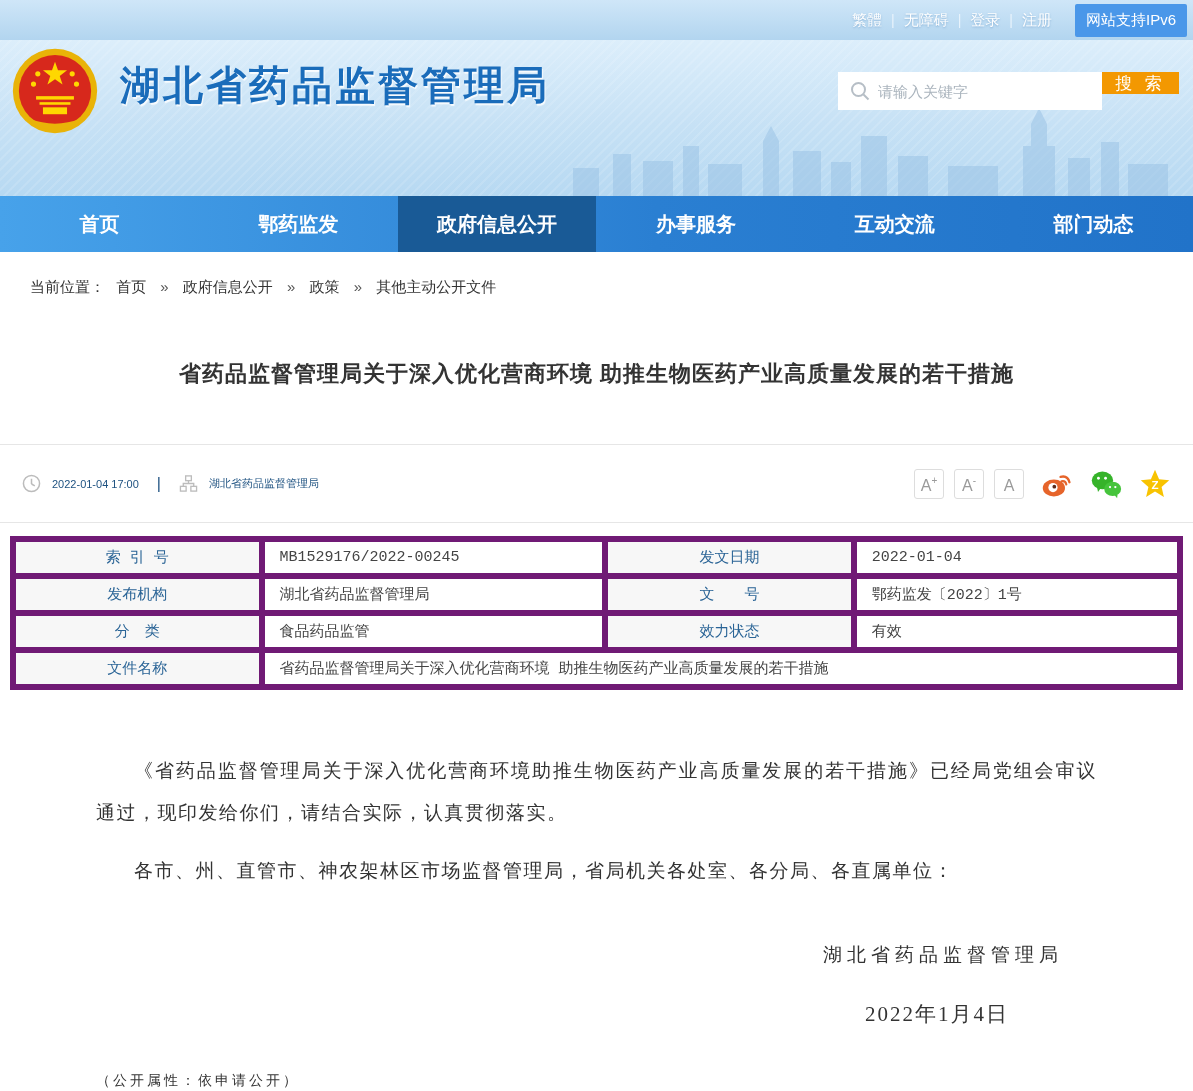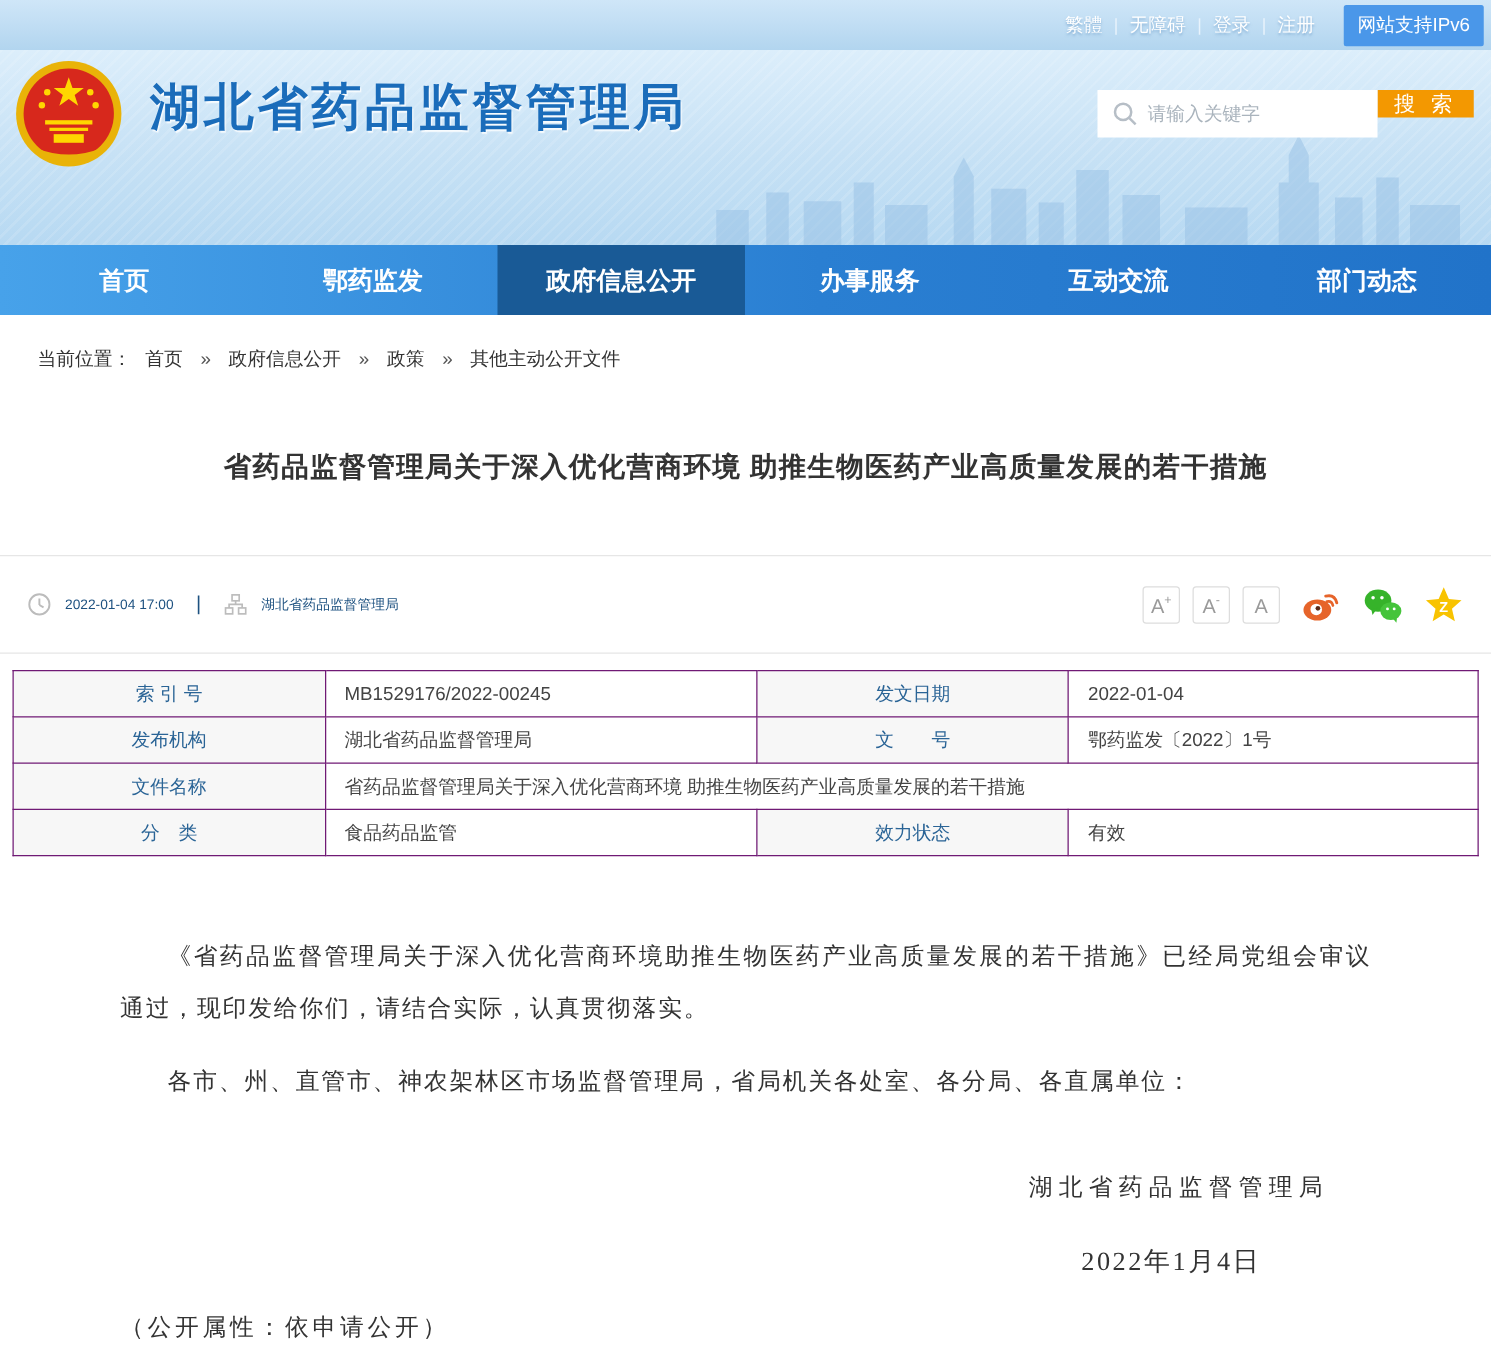--- a/index.html
+++ b/index.html
@@ -43,21 +43,21 @@
     font-size:40px; font-weight:bold; color:#1a6cba; letter-spacing:3px;
     text-shadow:1px 2px 1px rgba(255,255,255,.85);
   }
   .domain-row { display:flex; align-items:center; margin-top:12px; }
   .domain-line { height:1px; background:#85b8e1; }
   .domain-line.l { width:150px; } .domain-line.r { width:100px; }
   .domain-text { color:#2e7fc6; font-size:17px; letter-spacing:2px; margin:0 14px; }
   .search { position:absolute; right:14px; top:32px; display:flex; height:38px; z-index:2; }
   .search-box { position:relative; }
   .search-input {
-    width:224px; height:38px; border:none; outline:none;
+    width:264px; height:38px; border:none; outline:none;
     padding-left:40px; font-size:15px; color:#000000; background:#fff;
   }
   .search-input::placeholder { color:#aab4bd; }
   .search-icon { position:absolute; left:12px; top:9px; width:20px; height:20px; }
   .search-btn {
     width:77px; height:22px; border:none; background:#f39801; color:#fff;
     font-size:17px; letter-spacing:4px; cursor:pointer;
   }
   
   .nav { height:56px; display:flex; background:linear-gradient(90deg,#47a2ea 0%,#2a7fd2 55%,#2173c9 100%); }
@@ -87,34 +87,34 @@
   .meta-right { margin-left:auto; display:flex; align-items:center; }
   .font-btn {
     width:30px; height:30px; border:1px solid #ddd; border-radius:3px; background:#fff;
     color:#9a9a9a; font-size:16px; display:flex; align-items:flex-end; justify-content:center;
     padding-bottom:4px; margin-left:10px; cursor:pointer; line-height:1;
   }
   .font-btn sup { font-size:10px; line-height:1; transform:translateY(-8px); }
   .share-icon { width:32px; height:32px; margin-left:17px; cursor:pointer; }
   
   .info-table { width:1173px; margin:13px 10px 0; border-collapse:collapse; font-size:15px; }
-  .info-table td { border:1px solid #701a75; height:37px; }
+  .info-table td { border:6px solid #701a75; height:37px;font-family:Liberation Mono, monospace; }
   .info-table td.lbl { background:#f7f7f7; color:#2a6496; text-align:center; }
   .info-table td.val { padding-left:15px; color:#444; }
   .w-lbl { width:240px; } .w-v1 { width:332px; } .w-v2 { width:315px; }
   
   .body-content {
     margin-top:60px; padding:0 96px;
     font-family:"Liberation Serif", serif;
     font-size:19px; color:#333; letter-spacing:1.5px;
   }
   .body-content p { text-indent:2em; line-height:42px; margin-bottom:16px; text-align:justify; }
   .signature { text-align:right; padding-right:34px; margin-top:50px; font-size:19px; letter-spacing:5px; }
   .sign-date { text-align:right; padding-right:88px; margin-top:32px; font-size:21px; letter-spacing:2px; }
-  .note { margin-top:26px; font-size:19px; letter-spacing:3px; }
+  .note { margin-top:44px; font-size:14px; letter-spacing:3px; }
 </style>
 </head>
 <body>
 
 <div class="topbar">
   <span class="topbar-link">繁體</span>
   <span class="topbar-sep">|</span>
   <span class="topbar-link">无障碍</span>
   <span class="topbar-sep">|</span>
   <span class="topbar-link">登录</span>
@@ -256,28 +256,28 @@
       <td class="lbl w-lbl">发文日期</td>
       <td class="val w-v2">2022-01-04</td>
     </tr>
     <tr>
       <td class="lbl">发布机构</td>
       <td class="val">湖北省药品监督管理局</td>
       <td class="lbl">文　　号</td>
       <td class="val">鄂药监发〔2022〕1号</td>
     </tr>
     <tr>
-      <td class="lbl">文件名称</td>
-      <td class="val" colspan="3">省药品监督管理局关于深入优化营商环境 助推生物医药产业高质量发展的若干措施</td>
-    </tr>
-    <tr>
       <td class="lbl">分　类</td>
       <td class="val">食品药品监管</td>
       <td class="lbl">效力状态</td>
       <td class="val">有效</td>
+    </tr>
+    <tr>
+      <td class="lbl">文件名称</td>
+      <td class="val" colspan="3">省药品监督管理局关于深入优化营商环境 助推生物医药产业高质量发展的若干措施</td>
     </tr>
   </tbody>
 </table>
 
 <div class="body-content">
   <p>《省药品监督管理局关于深入优化营商环境助推生物医药产业高质量发展的若干措施》已经局党组会审议通过，现印发给你们，请结合实际，认真贯彻落实。</p>
   <p>各市、州、直管市、神农架林区市场监督管理局，省局机关各处室、各分局、各直属单位：</p>
   <div class="signature">湖北省药品监督管理局</div>
   <div class="sign-date">2022年1月4日</div>
   <div class="note">（公开属性：依申请公开）</div>

